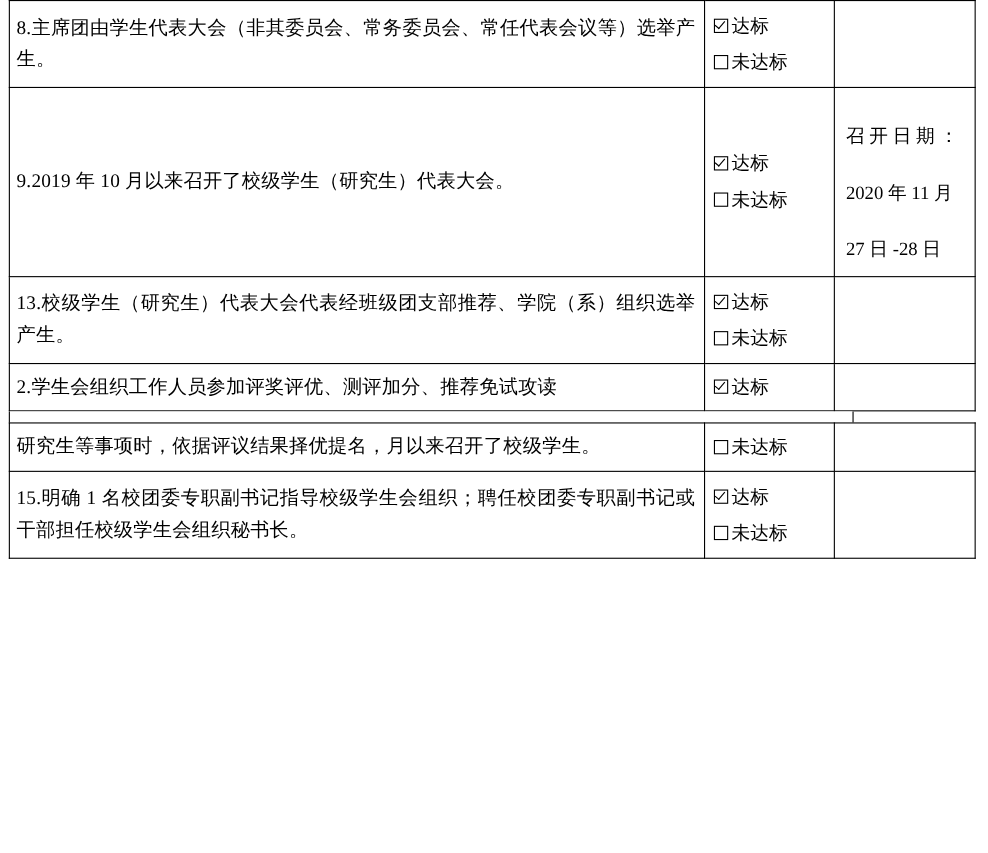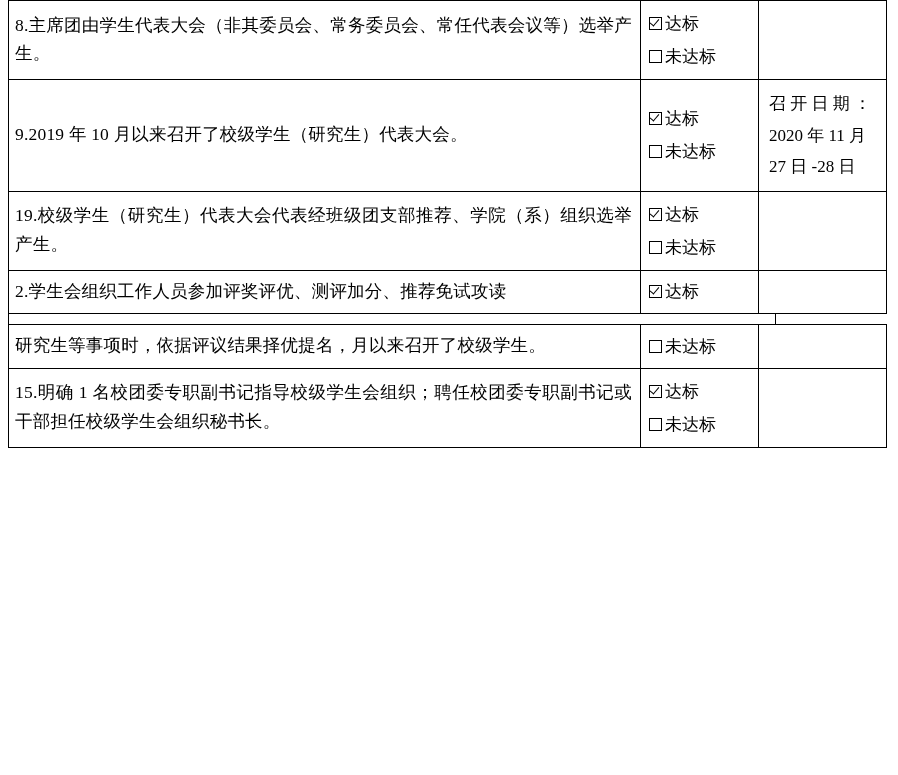--- a/index.html
+++ b/index.html
@@ -72,21 +72,21 @@
     border-right: 1.6px solid #000;
     border-bottom: 1.6px solid #000;
     transform: rotate(40deg);
   }
   .note-cell {
     padding: 8px 8px 8px 10px;
     font-size: 17px;
     line-height: 1.85;
     text-align: justify;
   }
-  .note-line { display: block; white-space: nowrap; }
+  .note-line { display: block; white-space: nowrap; margin-top: 20px; }
 
   
   .frag-gap {
     height: 10px;
     background: #ffffff;
   }
   .frag2 { position: relative; }
   
   .tick-left, .tick-right {
     position: absolute;
@@ -142,21 +142,21 @@
             <div class="note-cell">
               <span class="note-line">召 开 日 期 ：</span>
               <span class="note-line">2020 年 11 月</span>
               <span class="note-line">27 日 -28 日</span>
             </div>
           </td>
         </tr>
 
         <tr>
           <td class="col-item">
-            <div class="item-text">19.校级学生（研究生）代表大会代表经班级团支部推荐、学院（系）组织选举产生。</div>
+            <div class="item-text">13.校级学生（研究生）代表大会代表经班级团支部推荐、学院（系）组织选举产生。</div>
           </td>
           <td class="col-mark">
             <div class="mark-cell">
               <span class="mark-line"><span class="box checked"></span><span>达标</span></span>
               <span class="mark-line"><span class="box"></span><span>未达标</span></span>
             </div>
           </td>
           <td class="col-note"></td>
         </tr>
 

